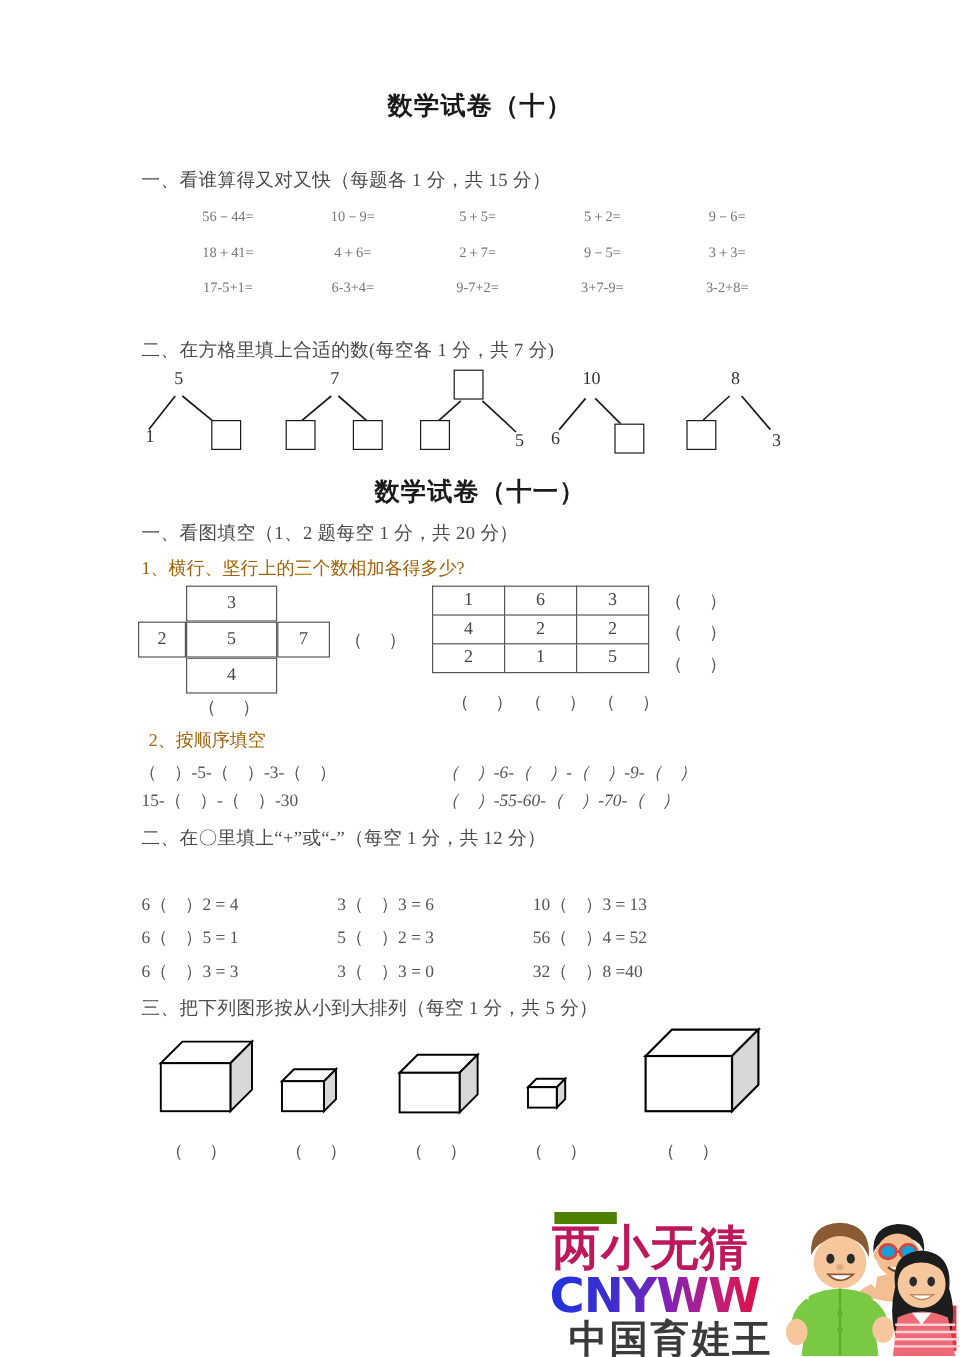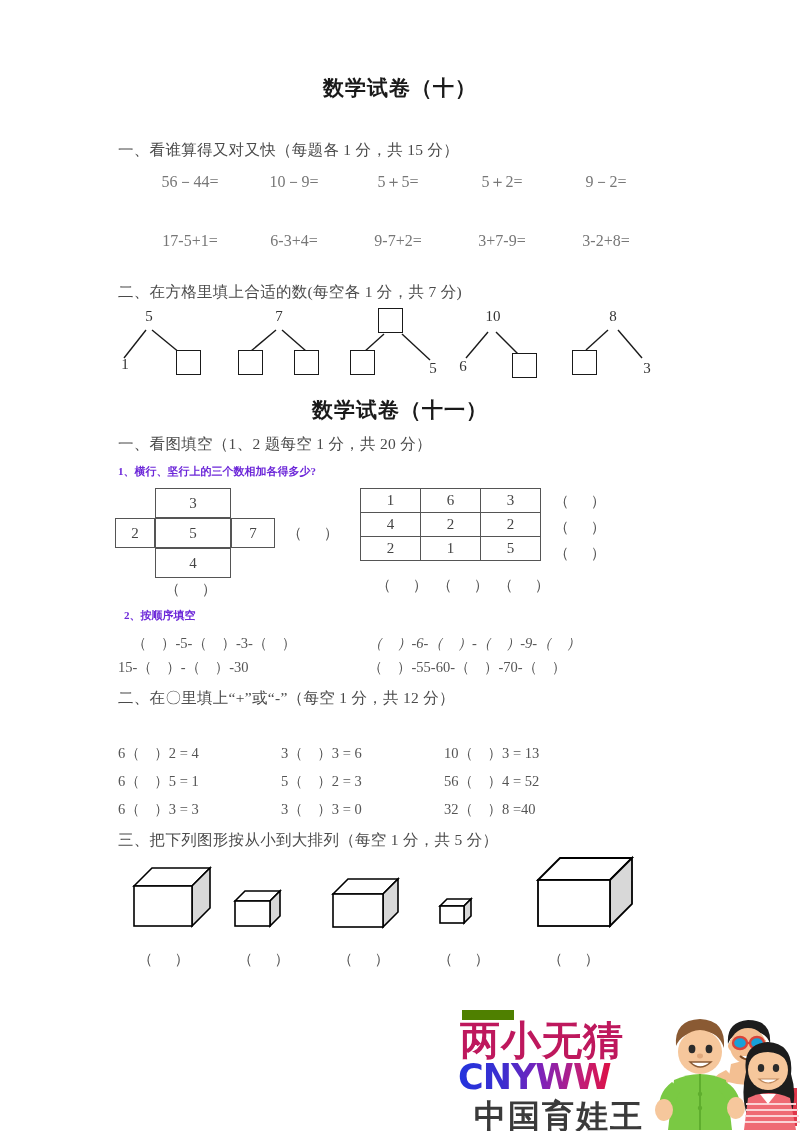--- a/index.html
+++ b/index.html
@@ -28,31 +28,30 @@
   
   .sec-head {
     position: absolute;
     font-size: 15.5px;
     color: #4a4a4a;
     white-space: nowrap;
     letter-spacing: .3px;
   }
   .sub-head {
     position: absolute;
-    font-size: 11px;
-    color: #6d28d9;
+    font-size: 15px;
+    color: #a16207;
     white-space: nowrap;
-    font-weight: bold;
   }
 
   
   .calc-row {
     position: absolute;
     display: flex;
-    font-size: 16px;
+    font-size: 12px;
     color: #777777;
     white-space: nowrap;
   }
   .calc-cell { width: 104px; text-align: center; }
 
   
   .tree { position: absolute; width: 96px; height: 72px; }
   .tree .top-num, .tree .leaf-num {
     position: absolute;
     font-size: 15px;
@@ -128,21 +127,21 @@
   }
   #logo .cn-red {
     position: absolute; left: 8px; top: 16px;
     font-size: 40px; font-weight: bold; color: #be185d;
     font-family: "DejaVu Sans", sans-serif;
     letter-spacing: 1px;
     line-height: 1;
   }
   #logo .cnyww {
     position: absolute; left: 6px; top: 56px;
-    font-size: 35px; font-weight: bold;
+    font-size: 40px; font-weight: bold;
     font-family: "DejaVu Sans", sans-serif;
     letter-spacing: -1px;
     line-height: 1;
     background: linear-gradient(90deg,#2233dd 0%,#3a2fd0 28%,#7e22b8 55%,#c01f7a 80%,#dd1144 100%);
     -webkit-background-clip: text;
     background-clip: text;
     color: transparent;
   }
   #logo .cn-gray {
     position: absolute; left: 22px; top: 96px;
@@ -160,21 +159,28 @@
 
   <div class="doc-title" id="title-1">数学试卷（十）</div>
 
   <div class="sec-head" style="left:118px; top:140px;">一、看谁算得又对又快（每题各 1 分，共 15 分）</div>
 
   <div class="calc-row" style="left:138px; top:172px;">
     <span class="calc-cell">56－44=</span>
     <span class="calc-cell">10－9=</span>
     <span class="calc-cell">5＋5=</span>
     <span class="calc-cell">5＋2=</span>
-    <span class="calc-cell">9－2=</span>
+    <span class="calc-cell">9－6=</span>
+  </div>
+  <div class="calc-row" style="left:138px; top:202px;">
+    <span class="calc-cell">18＋41=</span>
+    <span class="calc-cell">4＋6=</span>
+    <span class="calc-cell">2＋7=</span>
+    <span class="calc-cell">9－5=</span>
+    <span class="calc-cell">3＋3=</span>
   </div>
   <div class="calc-row" style="left:138px; top:232px;align-items:flex-end;">
     <span class="calc-cell">17-5+1=</span>
     <span class="calc-cell">6-3+4=</span>
     <span class="calc-cell">9-7+2=</span>
     <span class="calc-cell">3+7-9=</span>
     <span class="calc-cell">3-2+8=</span>
   </div>
 
   <div class="sec-head" style="left:118px; top:282px;">二、在方格里填上合适的数(每空各 1 分，共 7 分)</div>
@@ -266,24 +272,24 @@
     </table>
   <span class="paren" style="left:554px; top:492px;">（    ）</span>
   <span class="paren" style="left:554px; top:518px;">（    ）</span>
   <span class="paren" style="left:554px; top:544px;">（    ）</span>
   <span class="paren" style="left:376px; top:576px;">（    ）</span>
   <span class="paren" style="left:437px; top:576px;">（    ）</span>
   <span class="paren" style="left:498px; top:576px;">（    ）</span>
 
   <div class="sub-head" style="left:124px; top:608px;">2、按顺序填空</div>
 
-  <span class="seq-line" style="left:132px; top:634px;">（    ）-5-（    ）-3-（    ）</span>
+  <span class="seq-line" style="left:116px; top:634px;">（    ）-5-（    ）-3-（    ）</span>
   <span class="seq-line" style="left:368px; top:634px;font-style:italic;">（    ）-6-（    ）-（    ）-9-（    ）</span>
   <span class="seq-line" style="left:118px; top:658px;">15-（    ）-（    ）-30</span>
-  <span class="seq-line" style="left:368px; top:658px;">（    ）-55-60-（    ）-70-（    ）</span>
+  <span class="seq-line" style="left:368px; top:658px;font-style:italic;">（    ）-55-60-（    ）-70-（    ）</span>
 
   <div class="sec-head" style="left:118px; top:688px;">二、在〇里填上“+”或“-”（每空 1 分，共 12 分）</div>
 
   <div class="eq-row" style="left:118px; top:744px;">
     <span class="eq-cell">6（    ）2 = 4</span>
     <span class="eq-cell">3（    ）3 = 6</span>
     <span class="eq-cell">10（    ）3 = 13</span>
   </div>
   <div class="eq-row" style="left:118px; top:772px;">
     <span class="eq-cell">6（    ）5 = 1</span>

